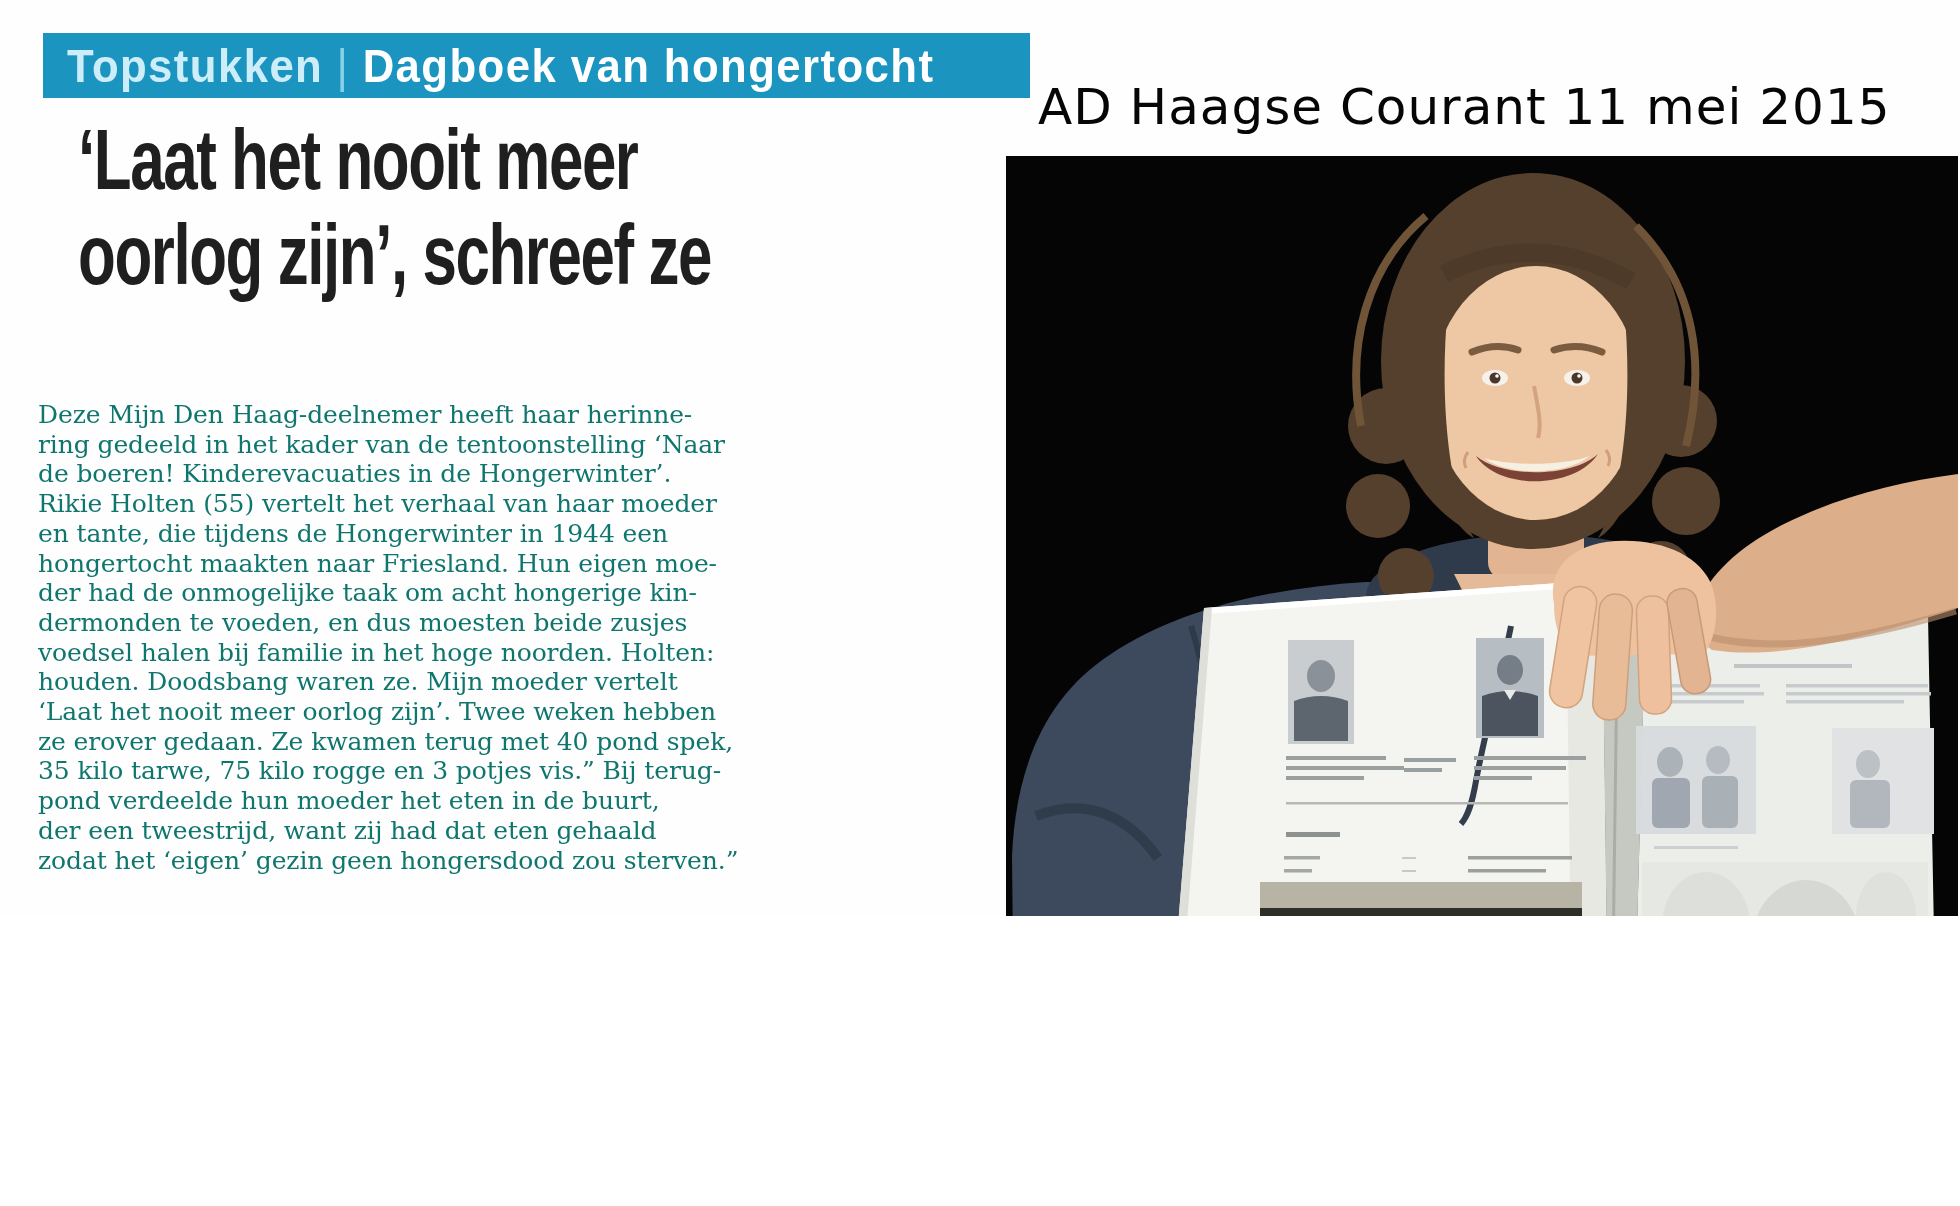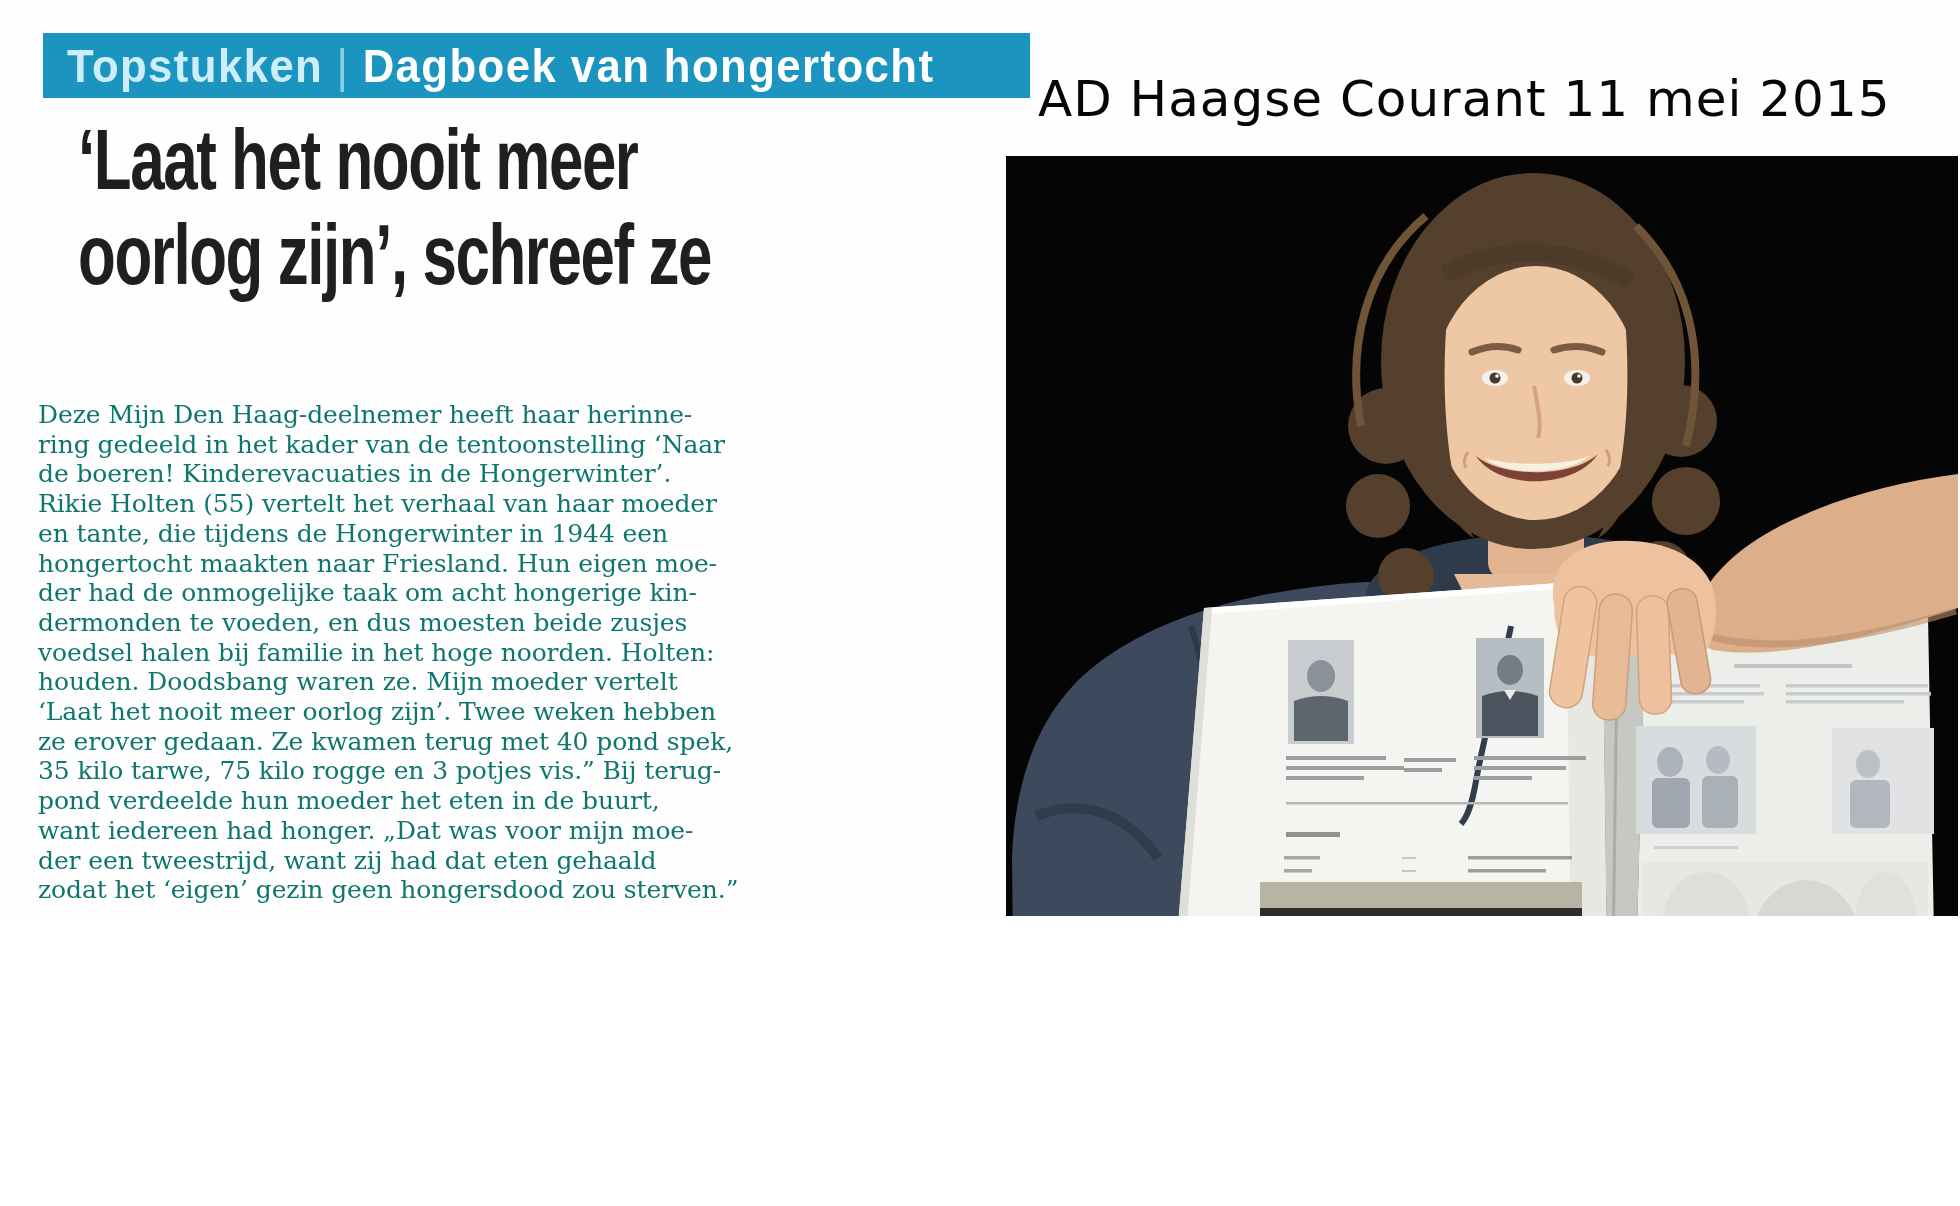--- a/index.html
+++ b/index.html
@@ -10,21 +10,21 @@
   
   .banner{left:43px;top:33px;width:987px;height:65px;background:#1b95bf;
           display:flex;align-items:center;padding-left:24px;box-sizing:border-box;}
   .banner-inner{white-space:nowrap;font-weight:bold;font-size:46px;letter-spacing:1.5px;
                 transform:scaleX(.95);transform-origin:0 50%;}
   .banner-label{color:#cdeef9;}
   .banner-divider{color:#86d0e8;font-weight:400;padding:0 14px;}
   .banner-title{color:#ffffff;}
 
   
-  .masthead{left:1038px;top:70px;font-family:"DejaVu Sans",sans-serif;font-size:50px;
+  .masthead{left:1038px;top:78px;font-family:"DejaVu Sans",sans-serif;font-size:50px;
             color:#060606;white-space:nowrap;letter-spacing:1px;}
 
   
   .headline{left:38px;top:112px;margin-left:40px;}
   .headline-line{font-weight:800;font-size:86px;line-height:95px;color:#1f1f1f;
                  letter-spacing:-2px;white-space:nowrap;
                  transform:scaleX(.72);transform-origin:0 0;}
 
   
   .article{left:38px;top:400px;}
@@ -69,21 +69,20 @@
       <div class="article-line">en tante, die tijdens de Hongerwinter in 1944 een</div>
       <div class="article-line">hongertocht maakten naar Friesland. Hun eigen moe-</div>
       <div class="article-line">der had de onmogelijke taak om acht hongerige kin-</div>
       <div class="article-line">dermonden te voeden, en dus moesten beide zusjes</div>
       <div class="article-line">voedsel halen bij familie in het hoge noorden. Holten:</div>
       <div class="article-line">houden. Doodsbang waren ze. Mijn moeder vertelt</div>
       <div class="article-line">‘Laat het nooit meer oorlog zijn’. Twee weken hebben</div>
       <div class="article-line">ze erover gedaan. Ze kwamen terug met 40 pond spek,</div>
       <div class="article-line">35 kilo tarwe, 75 kilo rogge en 3 potjes vis.” Bij terug-</div>
       <div class="article-line">pond verdeelde hun moeder het eten in de buurt,</div>
-      <div class="article-line">want iedereen had honger. „Dat was voor mijn moe-</div>
       <div class="article-line">der een tweestrijd, want zij had dat eten gehaald</div>
       <div class="article-line">zodat het ‘eigen’ gezin geen hongersdood zou sterven.”</div>
     </div>
 
   <div class="abs photo-frame">
     <svg viewBox="0 0 952 890" preserveAspectRatio="none">
 
       <rect x="0" y="0" width="952" height="890" fill="#050505"></rect>
 
       <g>

